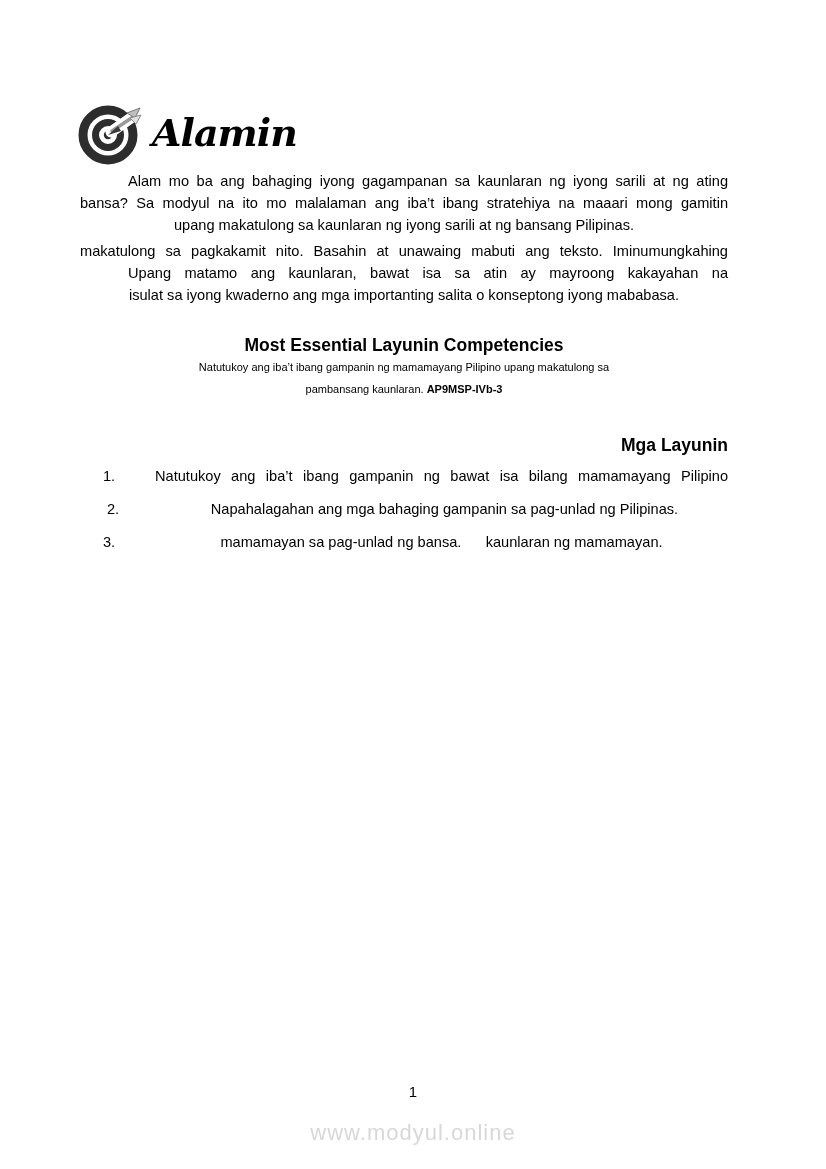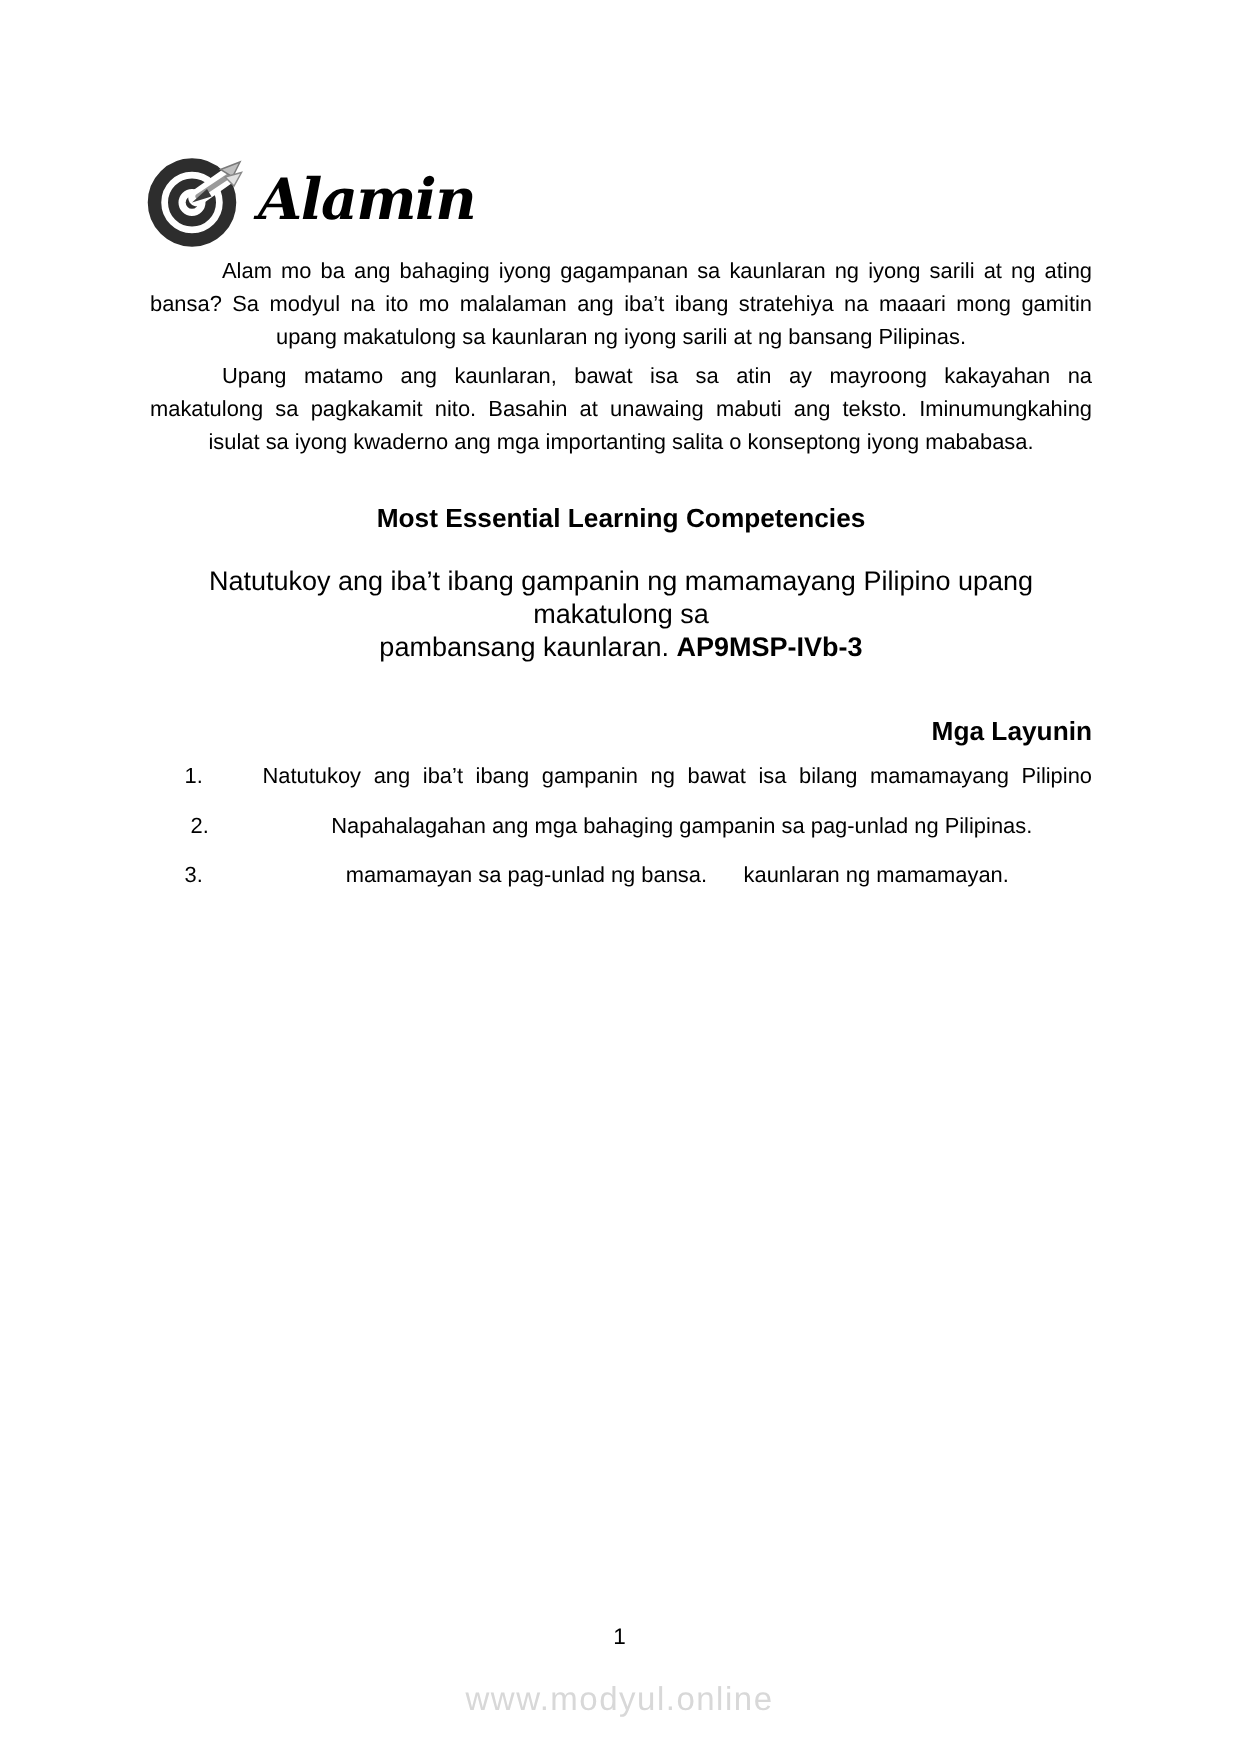--- a/index.html
+++ b/index.html
@@ -8,21 +8,21 @@
     width: 826px; height: 1169px;
     font-family: "Liberation Sans", sans-serif;
     color: #000000;
   }
   .page {
     position: relative;
     width: 826px; height: 1169px;
     background: #ffffff;
     overflow: hidden;
   }
-  .content { padding-left: 100px; padding-right: 98px; }
+  .content { padding-left: 80px; padding-right: 98px; }
 
   
   .header {
     display: flex;
     align-items: center;
     padding-top: 100px;
     margin-left: -2px;
     height: 165px; 
   }
   .target-icon { width: 64px; height: 64px; flex: 0 0 64px; }
@@ -43,21 +43,21 @@
   .lline { text-align: center; }
   .indent { text-indent: 48px; }
 
   .melc-heading {
     margin-top: 28px;
     text-align: center;
     font-weight: bold;
     font-size: 17.5px;
     line-height: 22px;
   }
-  .melc-body { margin-top: 20px; font-size: 18px; line-height: 22px; }
+  .melc-body { margin-top: 0; font-size: 11px; line-height: 22px; }
   .melc-code { font-weight: bold; }
 
   .objectives-heading {
     margin-top: 34px;
     text-align: right;
     font-weight: bold;
     font-size: 17.5px;
     line-height: 22px;
   }
 
@@ -110,26 +110,26 @@
       <div class="section-title">Alamin</div>
     </div>
 
     <div class="para para-1">
       <div class="jline indent">Alam mo ba ang bahaging iyong gagampanan sa kaunlaran ng iyong sarili at ng ating</div>
       <div class="jline">bansa? Sa modyul na ito mo malalaman ang iba’t ibang stratehiya na maaari mong gamitin</div>
       <div class="lline">upang makatulong sa kaunlaran ng iyong sarili at ng bansang Pilipinas.</div>
     </div>
 
     <div class="para para-2">
+      <div class="jline">makatulong sa pagkakamit nito. Basahin at unawaing mabuti ang teksto. Iminumungkahing</div>
       <div class="jline indent">Upang matamo ang kaunlaran, bawat isa sa atin ay mayroong kakayahan na</div>
-      <div class="jline">makatulong sa pagkakamit nito. Basahin at unawaing mabuti ang teksto. Iminumungkahing</div>
       <div class="lline">isulat sa iyong kwaderno ang mga importanting salita o konseptong iyong mababasa.</div>
     </div>
 
-    <div class="melc-heading">Most Essential Learning Competencies</div>
+    <div class="melc-heading">Most Essential Layunin Competencies</div>
 
     <div class="melc-body">
       <div class="lline">Natutukoy ang iba’t ibang gampanin ng mamamayang Pilipino upang makatulong sa</div>
       <div class="lline"><span>pambansang kaunlaran. </span><span class="melc-code">AP9MSP-IVb-3</span></div>
     </div>
 
     <div class="objectives-heading">Mga Layunin</div>
 
     <div class="objectives-list">
 

